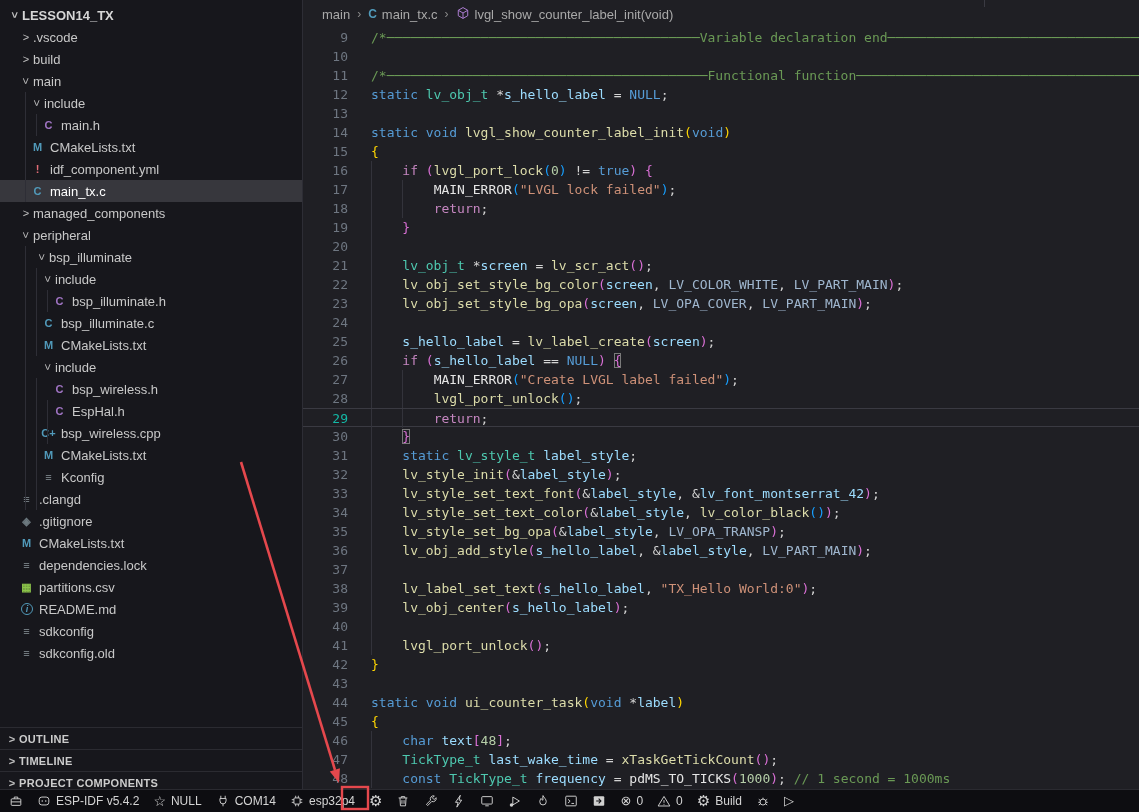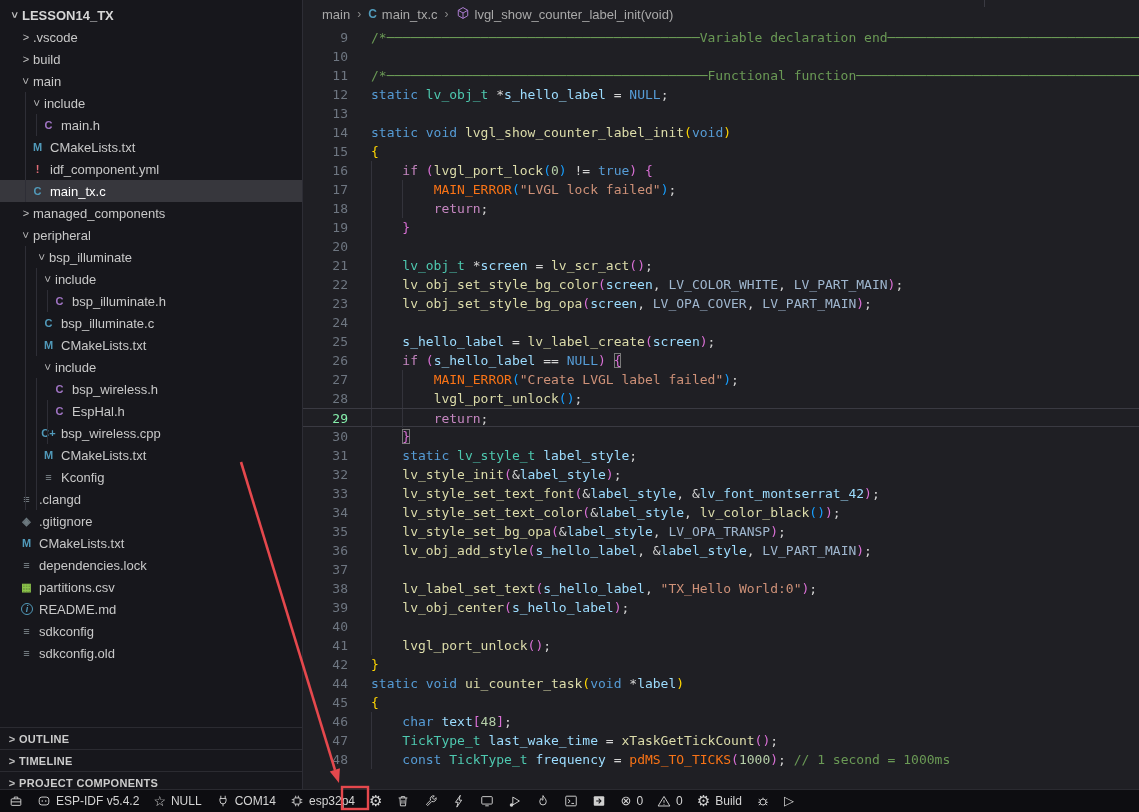--- a/index.html
+++ b/index.html
@@ -40,25 +40,25 @@
   .bc-item { display:flex; align-items:center; gap:5px; cursor:pointer; }
   .bc-c { color:#519aba; font-weight:bold; font-size:12px; }
   .tabnotch { position:absolute; left:681px; top:0; width:1px; height:7px; background:#3a3a42; }
 
   .code { position:absolute; left:0; top:28px; width:100%;
           font-family:"DejaVu Sans Mono", monospace; font-size:13px; }
   .cline { position:relative; height:19px; line-height:19px; white-space:pre; display:flex; }
   .ln { width:45px; flex:0 0 45px; text-align:right; color:#6e7681; user-select:none; }
   .lc { padding-left:23px; position:relative; }
   .cline.cur { border-top:1px solid #3a3a42; border-bottom:1px solid #3a3a42; }
-  .cline.cur .ln { color:#86efac; }
+  .cline.cur .ln { color:#14b8a6; }
   .ig { position:absolute; top:0; width:1px; height:19px; background:#33333b; }
 
   .cm{color:#6a9955;} .kw{color:#569cd6;} .ctl{color:#c586c0;} .typ{color:#4ec9b0;}
-  .fn{color:#dcdcaa;} .var{color:#9cdcfe;} .mac{color:#9fb6ce;} .mc{color:#f97316;}
+  .fn{color:#dcdcaa;} .var{color:#9cdcfe;} .mac{color:#9fb6ce;} .mc{color:#e5e5e5;}
   .str{color:#ce9178;} .num{color:#b5cea8;} .pun{color:#d4d4d4;}
   .b1{color:#ffd602;} .b2{color:#da70d6;} .b3{color:#179fff;}
   .bx{color:#da70d6; outline:1px solid #7a7a7a; outline-offset:-1px;}
 
   
   .statusbar { position:absolute; left:0; top:789px; width:100%; height:23px;
                background:#0d0d11; border-top:1px solid #2a2a30; display:flex;
                align-items:center; padding-left:2px; }
   .sitem { display:flex; align-items:center; gap:5px; padding:0 7px; height:22px;
            color:#d4d4d4; font-size:12px; cursor:pointer; }
@@ -269,20 +269,21 @@
         <div class="cline"><span class="ln">33</span><span class="lc"><span class="ig" style="left: 23px;"></span><span class="pun">    </span><span class="fn">lv_style_set_text_font</span><span class="b2">(</span><span class="pun">&amp;</span><span class="var">label_style</span><span class="pun">, &amp;</span><span class="var">lv_font_montserrat_42</span><span class="b2">)</span><span class="pun">;</span></span></div>
         <div class="cline"><span class="ln">34</span><span class="lc"><span class="ig" style="left: 23px;"></span><span class="pun">    </span><span class="fn">lv_style_set_text_color</span><span class="b2">(</span><span class="pun">&amp;</span><span class="var">label_style</span><span class="pun">, </span><span class="fn">lv_color_black</span><span class="b3">(</span><span class="b3">)</span><span class="b2">)</span><span class="pun">;</span></span></div>
         <div class="cline"><span class="ln">35</span><span class="lc"><span class="ig" style="left: 23px;"></span><span class="pun">    </span><span class="fn">lv_style_set_bg_opa</span><span class="b2">(</span><span class="pun">&amp;</span><span class="var">label_style</span><span class="pun">, </span><span class="mac">LV_OPA_TRANSP</span><span class="b2">)</span><span class="pun">;</span></span></div>
         <div class="cline"><span class="ln">36</span><span class="lc"><span class="ig" style="left: 23px;"></span><span class="pun">    </span><span class="fn">lv_obj_add_style</span><span class="b2">(</span><span class="var">s_hello_label</span><span class="pun">, &amp;</span><span class="var">label_style</span><span class="pun">, </span><span class="mac">LV_PART_MAIN</span><span class="b2">)</span><span class="pun">;</span></span></div>
         <div class="cline"><span class="ln">37</span><span class="lc"><span class="ig" style="left: 23px;"></span></span></div>
         <div class="cline"><span class="ln">38</span><span class="lc"><span class="ig" style="left: 23px;"></span><span class="pun">    </span><span class="fn">lv_label_set_text</span><span class="b2">(</span><span class="var">s_hello_label</span><span class="pun">, </span><span class="str">"TX_Hello World:0"</span><span class="b2">)</span><span class="pun">;</span></span></div>
         <div class="cline"><span class="ln">39</span><span class="lc"><span class="ig" style="left: 23px;"></span><span class="pun">    </span><span class="fn">lv_obj_center</span><span class="b2">(</span><span class="var">s_hello_label</span><span class="b2">)</span><span class="pun">;</span></span></div>
         <div class="cline"><span class="ln">40</span><span class="lc"><span class="ig" style="left: 23px;"></span></span></div>
         <div class="cline"><span class="ln">41</span><span class="lc"><span class="ig" style="left: 23px;"></span><span class="pun">    </span><span class="fn">lvgl_port_unlock</span><span class="b2">(</span><span class="b2">)</span><span class="pun">;</span></span></div>
         <div class="cline"><span class="ln">42</span><span class="lc"><span class="b1">}</span></span></div>
+        <div class="cline"><span class="ln">43</span><span class="lc"></span></div>
         <div class="cline"><span class="ln">44</span><span class="lc"><span class="kw">static</span><span class="pun"> </span><span class="kw">void</span><span class="pun"> </span><span class="fn">ui_counter_task</span><span class="b1">(</span><span class="kw">void</span><span class="pun"> *</span><span class="var">label</span><span class="b1">)</span></span></div>
         <div class="cline"><span class="ln">45</span><span class="lc"><span class="b1">{</span></span></div>
         <div class="cline"><span class="ln">46</span><span class="lc"><span class="ig" style="left: 23px;"></span><span class="pun">    </span><span class="kw">char</span><span class="pun"> </span><span class="var">text</span><span class="b2">[</span><span class="num">48</span><span class="b2">]</span><span class="pun">;</span></span></div>
         <div class="cline"><span class="ln">47</span><span class="lc"><span class="ig" style="left: 23px;"></span><span class="pun">    </span><span class="typ">TickType_t</span><span class="pun"> </span><span class="var">last_wake_time</span><span class="pun"> = </span><span class="fn">xTaskGetTickCount</span><span class="b2">(</span><span class="b2">)</span><span class="pun">;</span></span></div>
         <div class="cline"><span class="ln">48</span><span class="lc"><span class="ig" style="left: 23px;"></span><span class="pun">    </span><span class="kw">const</span><span class="pun"> </span><span class="typ">TickType_t</span><span class="pun"> </span><span class="var">frequency</span><span class="pun"> = </span><span class="mc">pdMS_TO_TICKS</span><span class="b2">(</span><span class="num">1000</span><span class="b2">)</span><span class="pun">; </span><span class="cm">// 1 second = 1000ms</span></span></div>
       </div>
   </div>
 
   <div class="statusbar">
       <div class="sitem">

